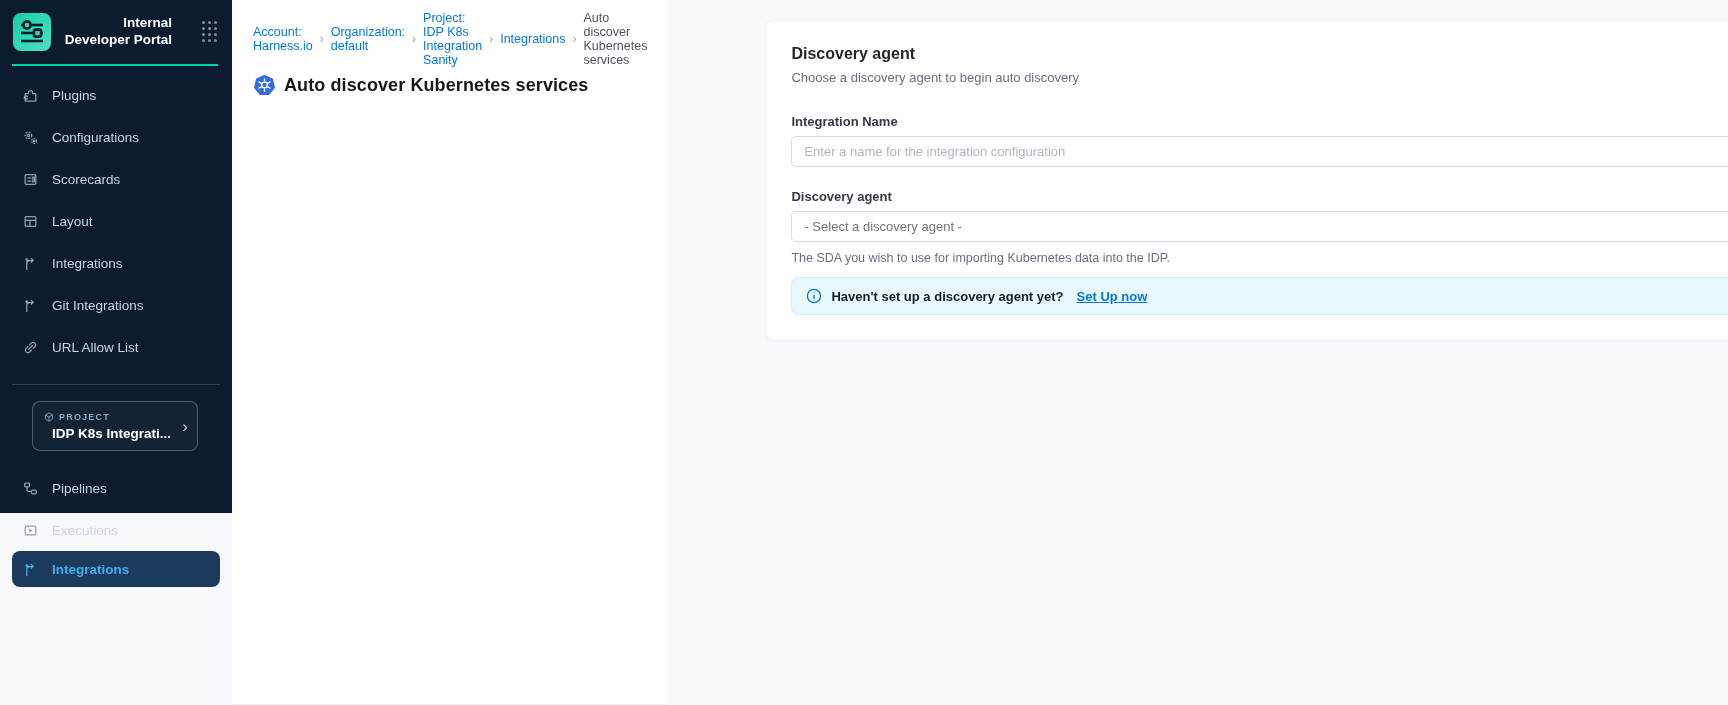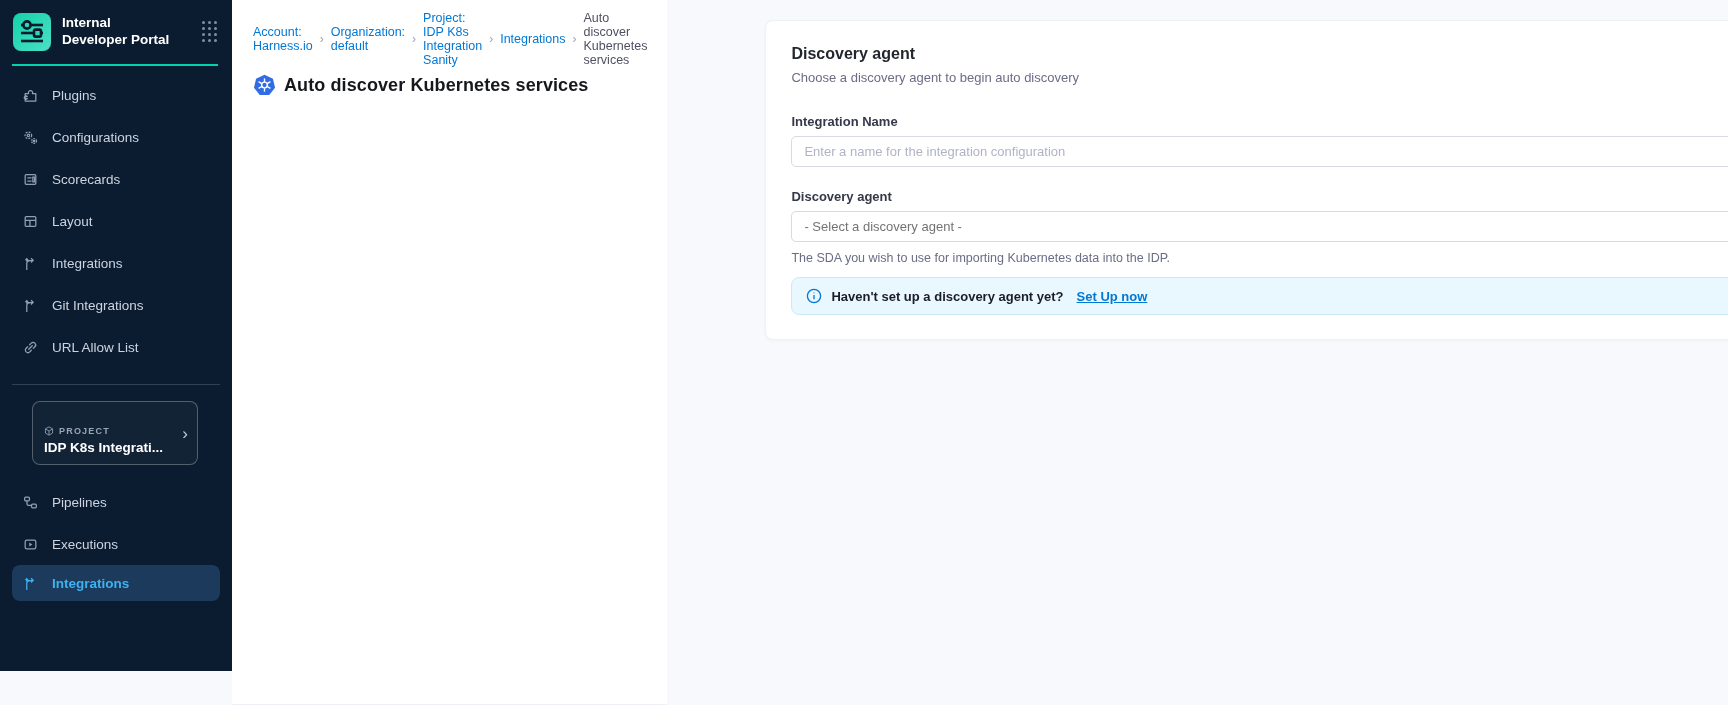--- a/index.html
+++ b/index.html
@@ -1,35 +1,35 @@
 <!DOCTYPE html>
 <html><head>
 <meta charset="utf-8">
 <style>
   * { margin:0; padding:0; box-sizing:border-box; }
   html,body { width:1728px; height:705px; overflow:hidden; }
   body { font-family:"Liberation Sans", sans-serif; background:#f8f9fc; display:flex; }
 
   
-  .sidebar { width:232px; min-width:232px; height:671px; background:#0b1c30; color:#c9d1dc; position:relative; }
+  .sidebar { width:232px; min-width:232px; height:513px; background:#0b1c30; color:#c9d1dc; position:relative;text-align:right; }
   .sb-header { display:flex; align-items:center; padding:12px 14px 10px 12px; }
   .sb-logo { width:40px; height:40px; flex:0 0 auto; }
   .sb-title { font-size:13.5px; font-weight:700; color:#fff; line-height:1.25; margin-left:10px; width:110px; }
   .apps-grid { margin-left:auto; display:grid; grid-template-columns:repeat(3,4px); grid-auto-rows:4px; gap:2px; cursor:pointer; }
   .apps-grid i { width:3px; height:3px; border-radius:50%; background:#848ca0; }
   .teal-line { height:2px; background:#00d2ad; margin:2px 14px 8px 12px; }
 
   .nav-item { display:flex; align-items:center; height:42px; padding:0 12px 0 22px; font-size:13.5px; color:#cdd4e0; cursor:pointer; }
   .nav-item .nav-icon { width:17px; height:17px; margin-right:13px; color:#929db1; display:flex; align-items:center; justify-content:center; }
   .nav-item.active { background:#1c3a5c; border-radius:8px; margin:0 12px; padding:0 0 0 10px; height:36px; color:#3eb1f2; font-weight:700; }
   .nav-item.active .nav-icon { color:#3eb1f2; }
 
   .sb-divider { border-top:1px solid rgba(255,255,255,0.16); margin:16px 12px 14px 12px; }
 
-  .project-card { margin:16px 20px 0 32px; border:1px solid rgba(255,255,255,0.28); background:rgba(255,255,255,0.03); border-radius:8px; padding:24px 26px 9px 11px; position:relative; cursor:pointer; width:166px; }
+  .project-card { margin:16px 20px 0 32px; border:1px solid rgba(255,255,255,0.28); background:rgba(255,255,255,0.03); border-radius:8px; padding:10px 26px 9px 11px; position:relative; cursor:pointer; width:166px; }
   .project-label { display:flex; align-items:center; gap:5px; font-size:9px; letter-spacing:1.2px; color:#9aa5b8; font-weight:700; }
   .project-label svg { width:10px; height:10px; }
   .project-name { margin-top:4px; font-size:13.5px; font-weight:700; color:#fff; white-space:nowrap; }
   .project-chevron { position:absolute; right:9px; top:50%; transform:translateY(-50%); color:#c2cbd8; font-size:17px; line-height:1; }
 
   .bottom-nav { margin-top:16px; }
 
   
   .main { flex:1; height:705px; display:flex; }
   .main-header { background:#ffffff; padding:11px 20px 10px 21px; border-bottom:1px solid #eef0f5; }

